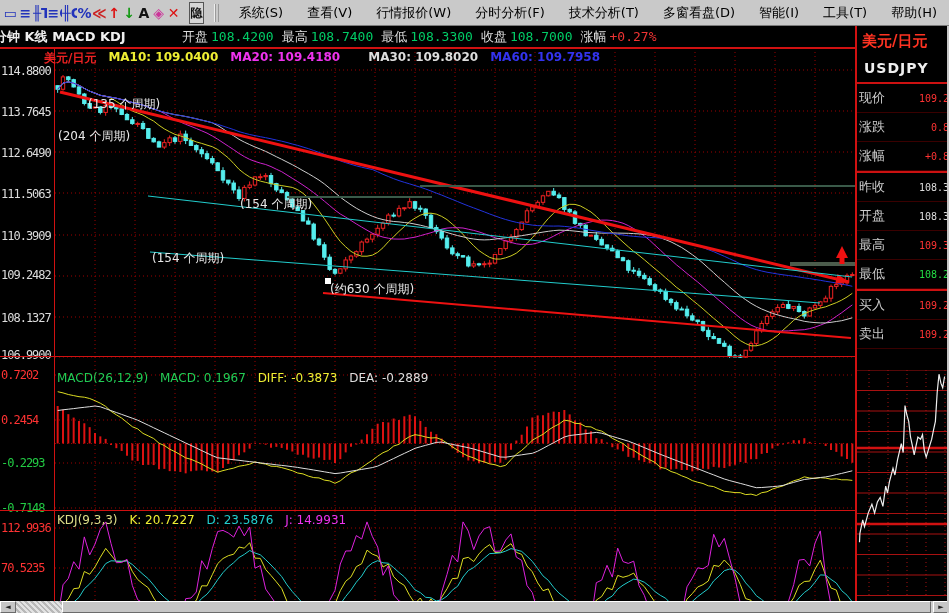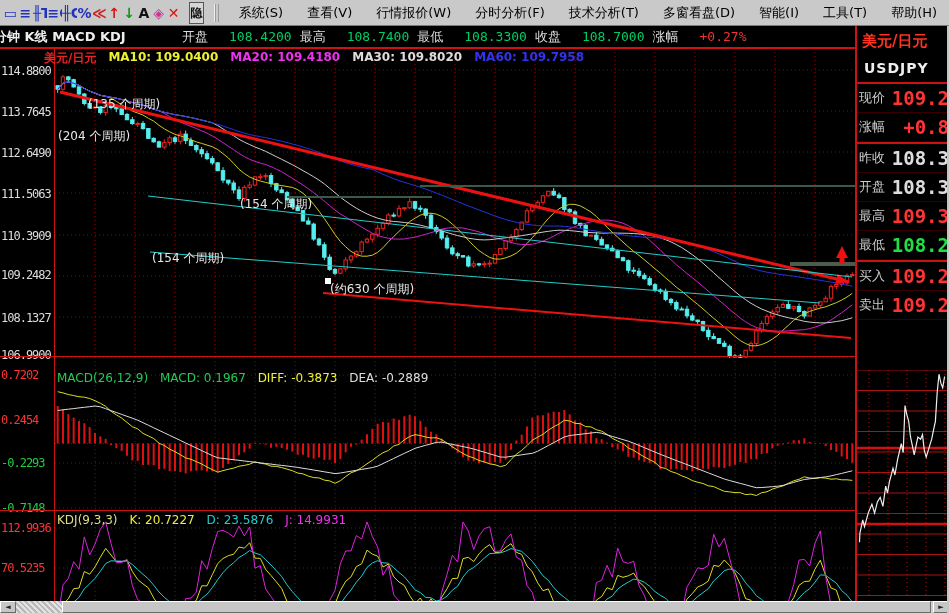--- a/index.html
+++ b/index.html
@@ -12,21 +12,21 @@
         font-size:14px;font-weight:bold;cursor:pointer;white-space:nowrap;overflow:hidden;}
   .tool-boxed{border:1px solid #555;background:#d6d6d6;margin-left:8px;width:20px;font-size:12px;}
   .tb-sep{width:3px;height:18px;border-left:2px ridge #eee;border-right:1px solid #999;margin:0 8px 0 10px;}
   .menus{display:flex;align-items:center;}
   .menus span{font-size:13px;color:#000;padding:0 12px;cursor:pointer;white-space:nowrap;}
   
   .infobar{position:absolute;left:0;top:26px;width:856px;height:21px;background:#000;
            display:flex;align-items:center;font-size:13px;white-space:nowrap;overflow:hidden;}
   .ib-title{font-weight:bold;color:#eeeeee;margin-left:-6px;width:180px;overflow:hidden;}
   .ib-label{color:#dddddd;margin-left:8px;}
-  .ib-val{font-family:"DejaVu Sans Mono",monospace;margin-left:21px;}
+  .ib-val{font-family:"DejaVu Sans Mono",monospace;margin-left:3px;}
   
   svg{position:absolute;display:block;}
   #kline{left:0;top:48px;}
   #macd{left:0;top:357px;}
   #kdj{left:0;top:511px;}
   #spark{left:857px;top:370px;}
   
   .hline,.vline{position:absolute;background:#d01111;}
   
   .ylab,.mlab{position:absolute;left:1px;width:53px;font-family:"DejaVu Sans Mono",monospace;
@@ -36,21 +36,21 @@
   .pane-hdr span{margin-right:8px;}
   .ann{position:absolute;color:#e8e8e8;font-size:12px;white-space:nowrap;z-index:4;}
   
   .sidebar{position:absolute;left:857px;top:26px;width:92px;height:575px;background:#000;}
   .sb-title{height:30px;line-height:30px;font-size:15px;font-weight:bold;color:#ff3322;padding-left:5px;white-space:nowrap;}
   .sb-code{height:26px;line-height:24px;font-size:14px;font-weight:bold;color:#eeeeee;padding-left:7px;letter-spacing:1px;}
   .sb-sep{height:2px;background:#cc1111;}
   .sb-row{height:28px;display:flex;align-items:center;justify-content:space-between;
           border-bottom:1px solid #3a0000;}
   .sb-label{color:#cccccc;font-size:13px;padding-left:2px;white-space:nowrap;}
-  .sb-val{font-size:19px;font-weight:bold;font-family:"DejaVu Sans Mono",monospace;white-space:nowrap;}
+  .sb-val{font-size:10px;font-weight:normal;font-family:"DejaVu Sans Mono",monospace;white-space:nowrap;}
   
   .scrollbar{position:absolute;left:0;top:601px;width:949px;height:12px;background:#cfcfcf;}
   .sb-btn{position:absolute;top:0;width:16px;height:12px;background:#c6c6c6;border:1px solid;
           border-color:#fff #6b6b6b #6b6b6b #fff;box-sizing:border-box;font-size:7px;line-height:10px;
           text-align:center;color:#222;cursor:pointer;}
   .sb-track{position:absolute;left:16px;top:0;width:46px;height:12px;
             background:repeating-linear-gradient(45deg,#e2e2e2 0 2px,#b8b8b8 2px 4px);}
   .sb-thumb{position:absolute;left:62px;top:0;width:869px;height:12px;background:#c6c6c6;
             border:1px solid;border-color:#fff #6b6b6b #6b6b6b #fff;box-sizing:border-box;cursor:pointer;}
   .win-edge{position:absolute;right:0;top:26px;width:2px;height:587px;background:#c6c6c6;}
@@ -645,21 +645,21 @@
     <line x1="55" y1="568" x2="855" y2="568" stroke="#9c0000" stroke-dasharray="1 3"></line>
     <polyline points="57.7,618.8 63.0,604.2 68.3,598.8 73.7,588.7 79.0,588.0 84.3,571.5 89.7,574.3 95.0,566.9 100.3,557.3 105.7,548.4 111.0,555.0 116.3,561.6 121.7,561.6 127.0,560.4 132.3,571.4 137.7,579.5 143.0,583.9 148.3,587.8 153.7,598.0 159.0,605.7 164.3,607.8 169.7,610.7 175.0,620.3 180.3,613.6 185.7,605.0 191.0,603.8 196.3,600.4 201.7,585.8 207.0,585.9 212.3,574.7 217.7,563.6 223.0,558.5 228.3,555.7 233.7,554.2 239.0,547.0 244.3,548.2 249.7,542.7 255.0,558.1 260.3,558.4 265.7,569.5 271.0,575.5 276.3,581.8 281.7,588.5 287.0,601.4 292.3,605.2 297.7,609.3 303.0,616.0 308.3,622.5 313.7,627.2 319.0,623.3 324.3,613.0 329.7,609.6 335.0,604.0 340.3,590.7 345.7,581.3 351.0,576.9 356.3,566.7 361.7,563.7 367.0,550.2 372.3,554.1 377.7,556.2 383.0,567.0 388.3,564.1 393.7,576.8 399.0,582.0 404.3,585.4 409.7,595.6 415.0,603.5 420.3,598.0 425.7,606.9 431.0,598.8 436.3,607.2 441.7,597.2 447.0,588.8 452.3,578.6 457.7,578.2 463.0,558.6 468.3,557.3 473.7,561.5 479.0,553.9 484.3,548.3 489.7,544.6 495.0,552.6 500.3,552.3 505.7,547.4 511.0,543.7 516.3,552.3 521.7,554.4 527.0,566.0 532.3,571.8 537.7,582.9 543.0,590.7 548.3,588.9 553.7,601.8 559.0,604.6 564.3,605.5 569.7,610.6 575.0,613.2 580.3,615.3 585.7,618.5 591.0,615.5 596.3,600.1 601.7,596.5 607.0,587.8 612.3,589.7 617.7,575.4 623.0,577.3 628.3,575.8 633.7,573.1 639.0,581.9 644.3,586.6 649.7,594.4 655.0,602.2 660.3,602.7 665.7,604.4 671.0,614.9 676.3,614.3 681.7,610.3 687.0,599.1 692.3,593.6 697.7,587.0 703.0,584.7 708.3,581.0 713.7,565.4 719.0,566.4 724.3,560.0 729.7,565.6 735.0,572.9 740.3,584.5 745.7,598.6 751.0,600.3 756.3,609.7 761.7,607.0 767.0,613.3 772.3,615.2 777.7,610.1 783.0,608.7 788.3,605.7 793.7,597.8 799.0,585.4 804.3,581.5 809.7,581.1 815.0,569.2 820.3,560.2 825.7,575.7 831.0,588.0 836.3,590.1 841.7,606.2 847.0,604.0 852.3,615.5 " fill="none" stroke="#dddd22"></polyline>
     <polyline points="57.7,618.8 63.0,613.9 68.3,608.9 73.7,602.1 79.0,597.4 84.3,588.8 89.7,583.9 95.0,578.3 100.3,571.3 105.7,563.6 111.0,560.8 116.3,561.0 121.7,561.2 127.0,561.0 132.3,564.5 137.7,569.5 143.0,574.3 148.3,578.8 153.7,585.2 159.0,592.0 164.3,597.3 169.7,601.8 175.0,607.9 180.3,609.8 185.7,608.2 191.0,606.8 196.3,604.6 201.7,598.4 207.0,594.2 212.3,587.7 217.7,579.7 223.0,572.6 228.3,567.0 233.7,562.7 239.0,557.5 244.3,554.4 249.7,550.5 255.0,553.0 260.3,554.8 265.7,559.7 271.0,565.0 276.3,570.6 281.7,576.6 287.0,584.8 292.3,591.6 297.7,597.5 303.0,603.7 308.3,609.9 313.7,615.7 319.0,618.2 324.3,616.5 329.7,614.2 335.0,610.8 340.3,604.1 345.7,596.5 351.0,590.0 356.3,582.2 361.7,576.0 367.0,567.4 372.3,563.0 377.7,560.7 383.0,562.8 388.3,563.2 393.7,567.7 399.0,572.5 404.3,576.8 409.7,583.1 415.0,589.9 420.3,592.6 425.7,597.3 431.0,597.8 436.3,601.0 441.7,599.7 447.0,596.1 452.3,590.2 457.7,586.2 463.0,577.0 468.3,570.5 473.7,567.5 479.0,563.0 484.3,558.1 489.7,553.6 495.0,553.3 500.3,552.9 505.7,551.1 511.0,548.6 516.3,549.9 521.7,551.4 527.0,556.2 532.3,561.4 537.7,568.6 543.0,575.9 548.3,580.3 553.7,587.4 559.0,593.1 564.3,597.3 569.7,601.7 575.0,605.5 580.3,608.8 585.7,612.0 591.0,613.2 596.3,608.9 601.7,604.7 607.0,599.1 612.3,596.0 617.7,589.1 623.0,585.2 628.3,582.1 633.7,579.1 639.0,580.0 644.3,582.2 649.7,586.3 655.0,591.6 660.3,595.3 665.7,598.3 671.0,603.8 676.3,607.3 681.7,608.3 687.0,605.3 692.3,601.4 697.7,596.6 703.0,592.6 708.3,588.7 713.7,580.9 719.0,576.1 724.3,570.7 729.7,569.0 735.0,570.3 740.3,575.0 745.7,582.9 751.0,588.7 756.3,595.7 761.7,599.5 767.0,604.1 772.3,607.8 777.7,608.6 783.0,608.6 788.3,607.6 793.7,604.3 799.0,598.0 804.3,592.5 809.7,588.7 815.0,582.2 820.3,574.9 825.7,575.2 831.0,579.4 836.3,583.0 841.7,590.7 847.0,595.2 852.3,602.0 " fill="none" stroke="#22cccc"></polyline>
     <polyline points="57.7,618.8 63.0,584.8 68.3,578.5 73.7,561.7 79.0,569.2 84.3,536.9 89.7,554.9 95.0,544.1 100.3,529.3 105.7,521.9 111.0,543.5 116.3,562.7 121.7,562.5 127.0,559.3 132.3,585.4 137.7,599.7 143.0,603.0 148.3,605.7 153.7,623.6 159.0,633.1 164.3,628.8 169.7,628.7 175.0,645.0 180.3,621.1 185.7,598.7 191.0,598.0 196.3,592.0 201.7,560.7 207.0,569.2 212.3,548.6 217.7,531.5 223.0,530.4 228.3,533.0 233.7,537.1 239.0,526.1 244.3,535.9 249.7,527.0 255.0,568.2 260.3,565.6 265.7,589.1 271.0,596.6 276.3,604.3 281.7,612.5 287.0,634.4 292.3,632.3 297.7,632.9 303.0,640.6 308.3,647.6 313.7,650.3 319.0,633.5 324.3,605.9 329.7,600.4 335.0,590.3 340.3,564.0 345.7,551.0 351.0,550.9 356.3,535.6 361.7,539.0 367.0,521.9 372.3,536.4 377.7,547.1 383.0,575.3 388.3,565.8 393.7,594.8 399.0,601.0 404.3,602.5 409.7,620.8 415.0,630.6 420.3,608.9 425.7,625.9 431.0,600.8 436.3,619.7 441.7,592.1 447.0,574.4 452.3,555.3 457.7,562.0 463.0,521.9 468.3,531.1 473.7,549.6 479.0,535.9 484.3,528.7 489.7,526.7 495.0,551.4 500.3,551.0 505.7,540.1 511.0,533.9 516.3,557.1 521.7,560.4 527.0,585.6 532.3,592.6 537.7,611.5 543.0,620.1 548.3,606.1 553.7,630.6 559.0,627.4 564.3,622.0 569.7,628.5 575.0,628.5 580.3,628.2 585.7,631.6 591.0,620.2 596.3,582.7 601.7,580.1 607.0,565.3 612.3,577.1 617.7,548.1 623.0,561.6 628.3,563.4 633.7,561.2 639.0,585.7 644.3,595.3 649.7,610.6 655.0,623.3 660.3,617.6 665.7,616.5 671.0,636.9 676.3,628.3 681.7,614.3 687.0,586.8 692.3,578.1 697.7,567.8 703.0,568.8 708.3,565.4 713.7,534.3 719.0,547.0 724.3,538.4 729.7,558.8 735.0,578.0 740.3,603.4 745.7,630.1 751.0,623.5 756.3,637.7 761.7,622.1 767.0,631.8 772.3,630.1 777.7,613.1 783.0,608.9 788.3,601.8 793.7,584.6 799.0,560.1 804.3,559.4 809.7,565.9 815.0,543.2 820.3,530.9 825.7,576.8 831.0,605.1 836.3,604.3 841.7,637.3 847.0,621.8 852.3,642.7 " fill="none" stroke="#dd22dd"></polyline>
   </svg>
 
 <div class="legend">
   <span style="color: rgb(238, 34, 34);">美元/日元</span>
   <span style="color: rgb(238, 238, 51);">MA10: 109.0400</span>
   <span style="color: rgb(238, 51, 238);">MA20: 109.4180</span>
-  <span style="color: rgb(221, 221, 221);">MA30: 109.8020</span>
+  <span style="color: rgb(221, 221, 221); margin-left: 16px;">MA30: 109.8020</span>
   <span style="color: rgb(51, 51, 238);">MA60: 109.7958</span>
 </div>
 
 <div class="pane-hdr" style="top:371px;">
   <span style="color: rgb(34, 204, 85);">MACD(26,12,9)</span>
   <span style="color: rgb(34, 204, 85);">MACD: 0.1967</span>
   <span style="color: rgb(238, 238, 51);">DIFF: -0.3873</span>
   <span style="color: rgb(221, 221, 221);">DEA: -0.2889</span>
 </div>
 <div class="pane-hdr" style="top:513px;">
@@ -697,20 +697,24 @@
 <div class="vline" style="left:54px;top:48px;width:1px;height:553px;"></div>
 <div class="vline" style="left:855px;top:26px;width:2px;height:575px;"></div>
 
 <div class="sidebar">
   <div class="sb-title">美元/日元</div>
   <div class="sb-code">USDJPY</div>
   <div class="sb-sep"></div>
   <div class="sb-row">
       <span class="sb-label">现价</span>
       <span class="sb-val" style="color: rgb(255, 51, 51);">109.2</span>
+    </div>
+  <div class="sb-row">
+      <span class="sb-label">涨跌</span>
+      <span class="sb-val" style="color: rgb(255, 51, 51);">0.8</span>
     </div>
   <div class="sb-row">
       <span class="sb-label">涨幅</span>
       <span class="sb-val" style="color: rgb(255, 51, 51);">+0.8</span>
     </div>
   <div class="sb-sep"></div>
   <div class="sb-row">
       <span class="sb-label">昨收</span>
       <span class="sb-val" style="color: rgb(221, 221, 221);">108.3</span>
     </div>

